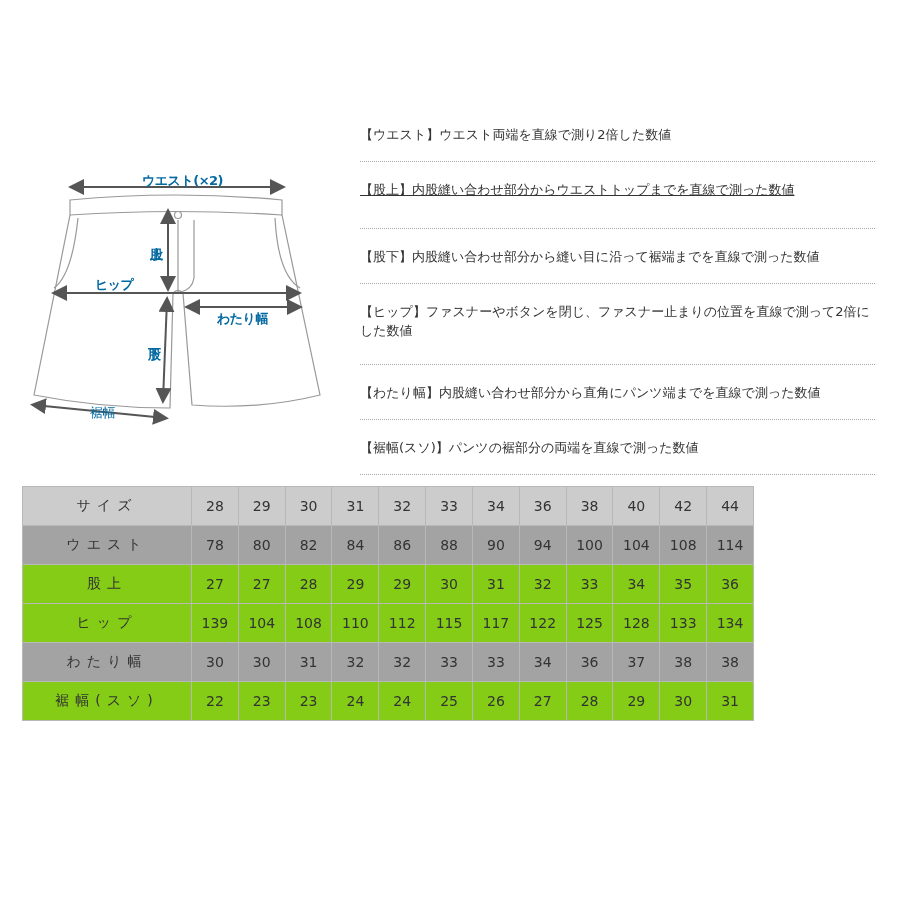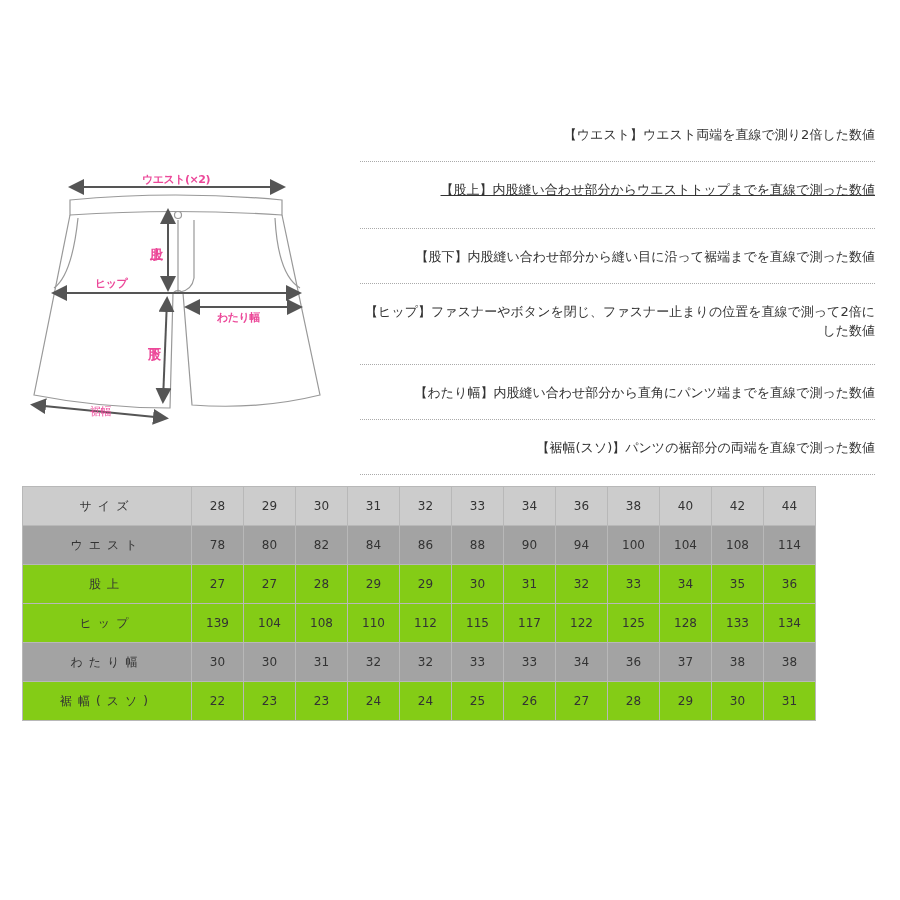--- a/index.html
+++ b/index.html
@@ -1,30 +1,30 @@
 <!DOCTYPE html>
 <html><head>
   <meta charset="utf-8">
   <style>
     html, body { margin: 0; padding: 0; background: #ffffff; }
     body { width: 900px; height: 900px; position: relative; overflow: hidden;
            font-family: "DejaVu Sans", "Liberation Sans", sans-serif; color: #333; }
 
     .diagram { position: absolute; left: 20px; top: 160px; width: 320px; height: 280px; }
     .diagram svg { width: 320px; height: 280px; display: block; }
-    .dlabel { position: absolute; font-size: 11px; color: #ec4899; font-weight: bold; white-space: nowrap; letter-spacing: -0.5px; }
+    .dlabel { position: absolute; font-size: 13px; color: #0369a1; font-weight: bold; white-space: nowrap; letter-spacing: -0.5px; }
     .dlabel.vert { writing-mode: vertical-rl; line-height: 1; font-size: 13px; }
 
-    .defs { position: absolute; left: 360px; top: 118px; width: 515px; text-align: right; }
+    .defs { position: absolute; left: 360px; top: 118px; width: 515px; }
     .def-item { font-size: 13px; line-height: 19px; color: #333; padding: 7px 0 0 0;
                 border-bottom: 1px dotted #aaa; }
     .def-item span { display: block; }
 
-    table.size { position: absolute; left: 22px; top: 486px; width: 794px;
-                 border-collapse: collapse; font-size: 12px; color: #333; }
+    table.size { position: absolute; left: 22px; top: 486px; width: 732px;
+                 border-collapse: collapse; font-size: 14px; color: #333; }
     table.size td { border: 1px solid #b8b8b8; text-align: center; height: 38px; padding: 0; }
     table.size tr.hdr td { background: #cccccc; }
     table.size tr.shade td { background: #84cc16; }
     table.size tr.plain td { background: #a3a3a3; }
     table.size td.rowlabel { width: 168px; letter-spacing: 6px; }
   </style>
 </head>
 <body>
 
 <div class="diagram">

